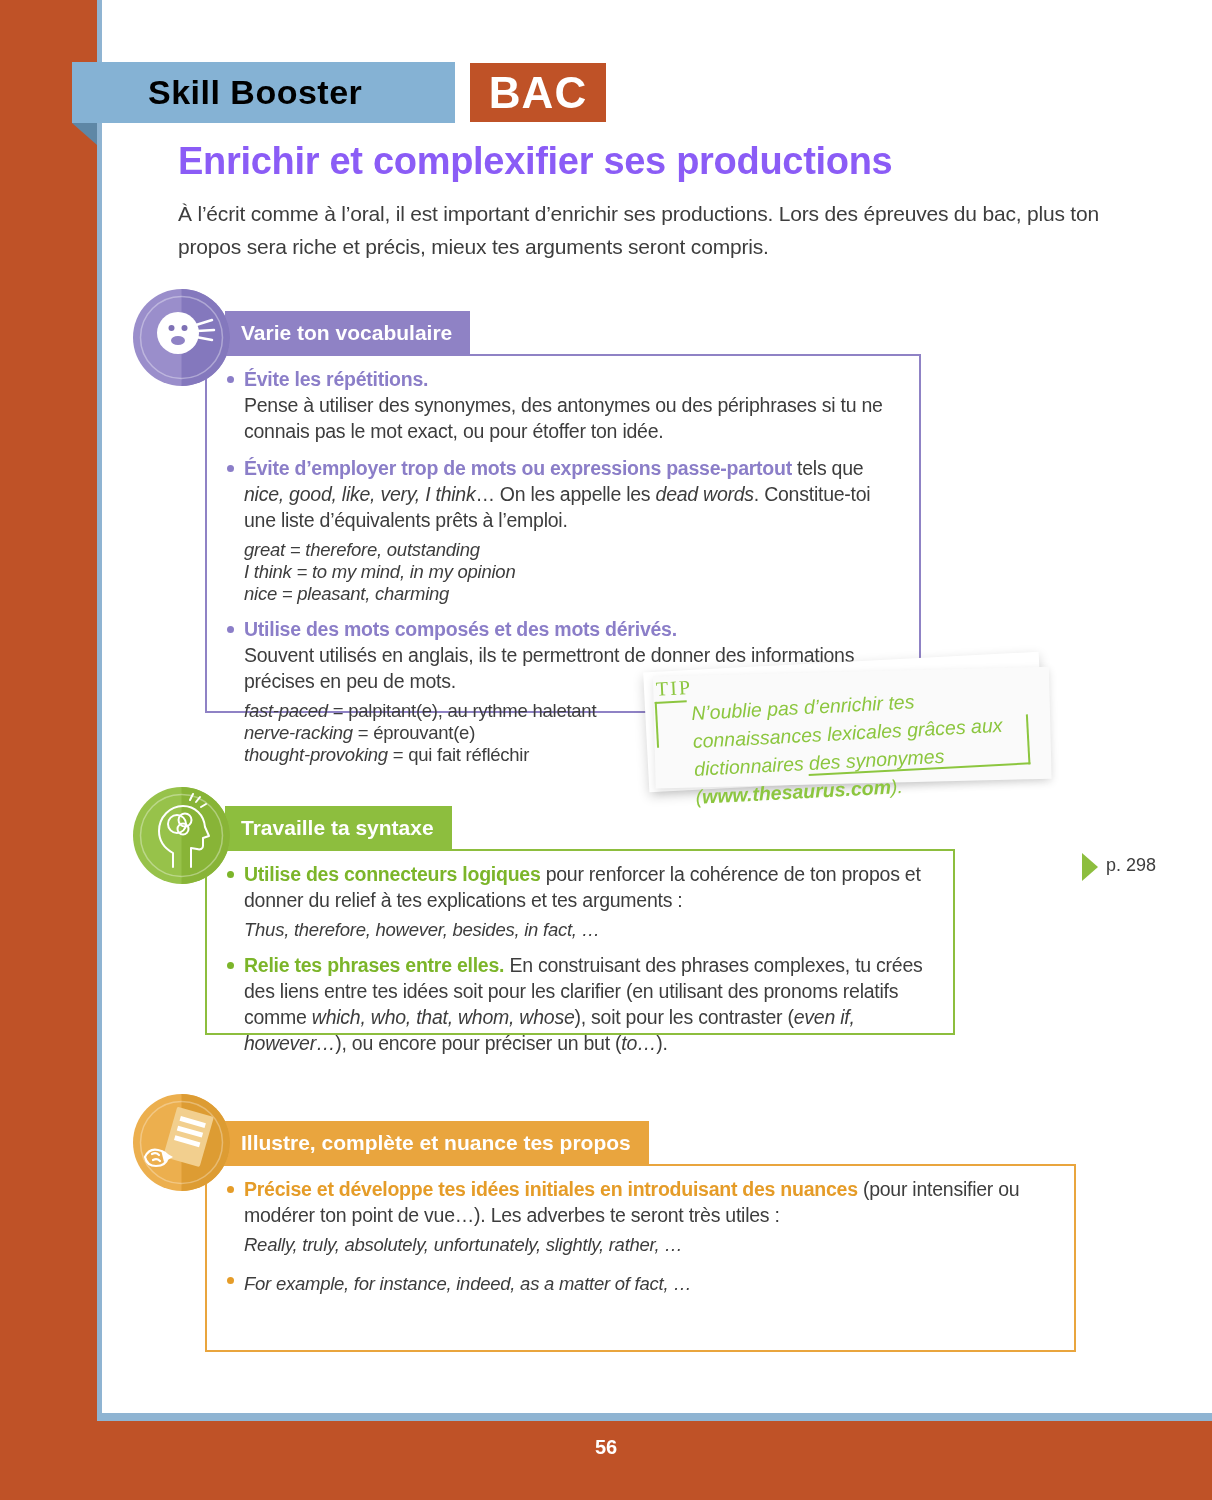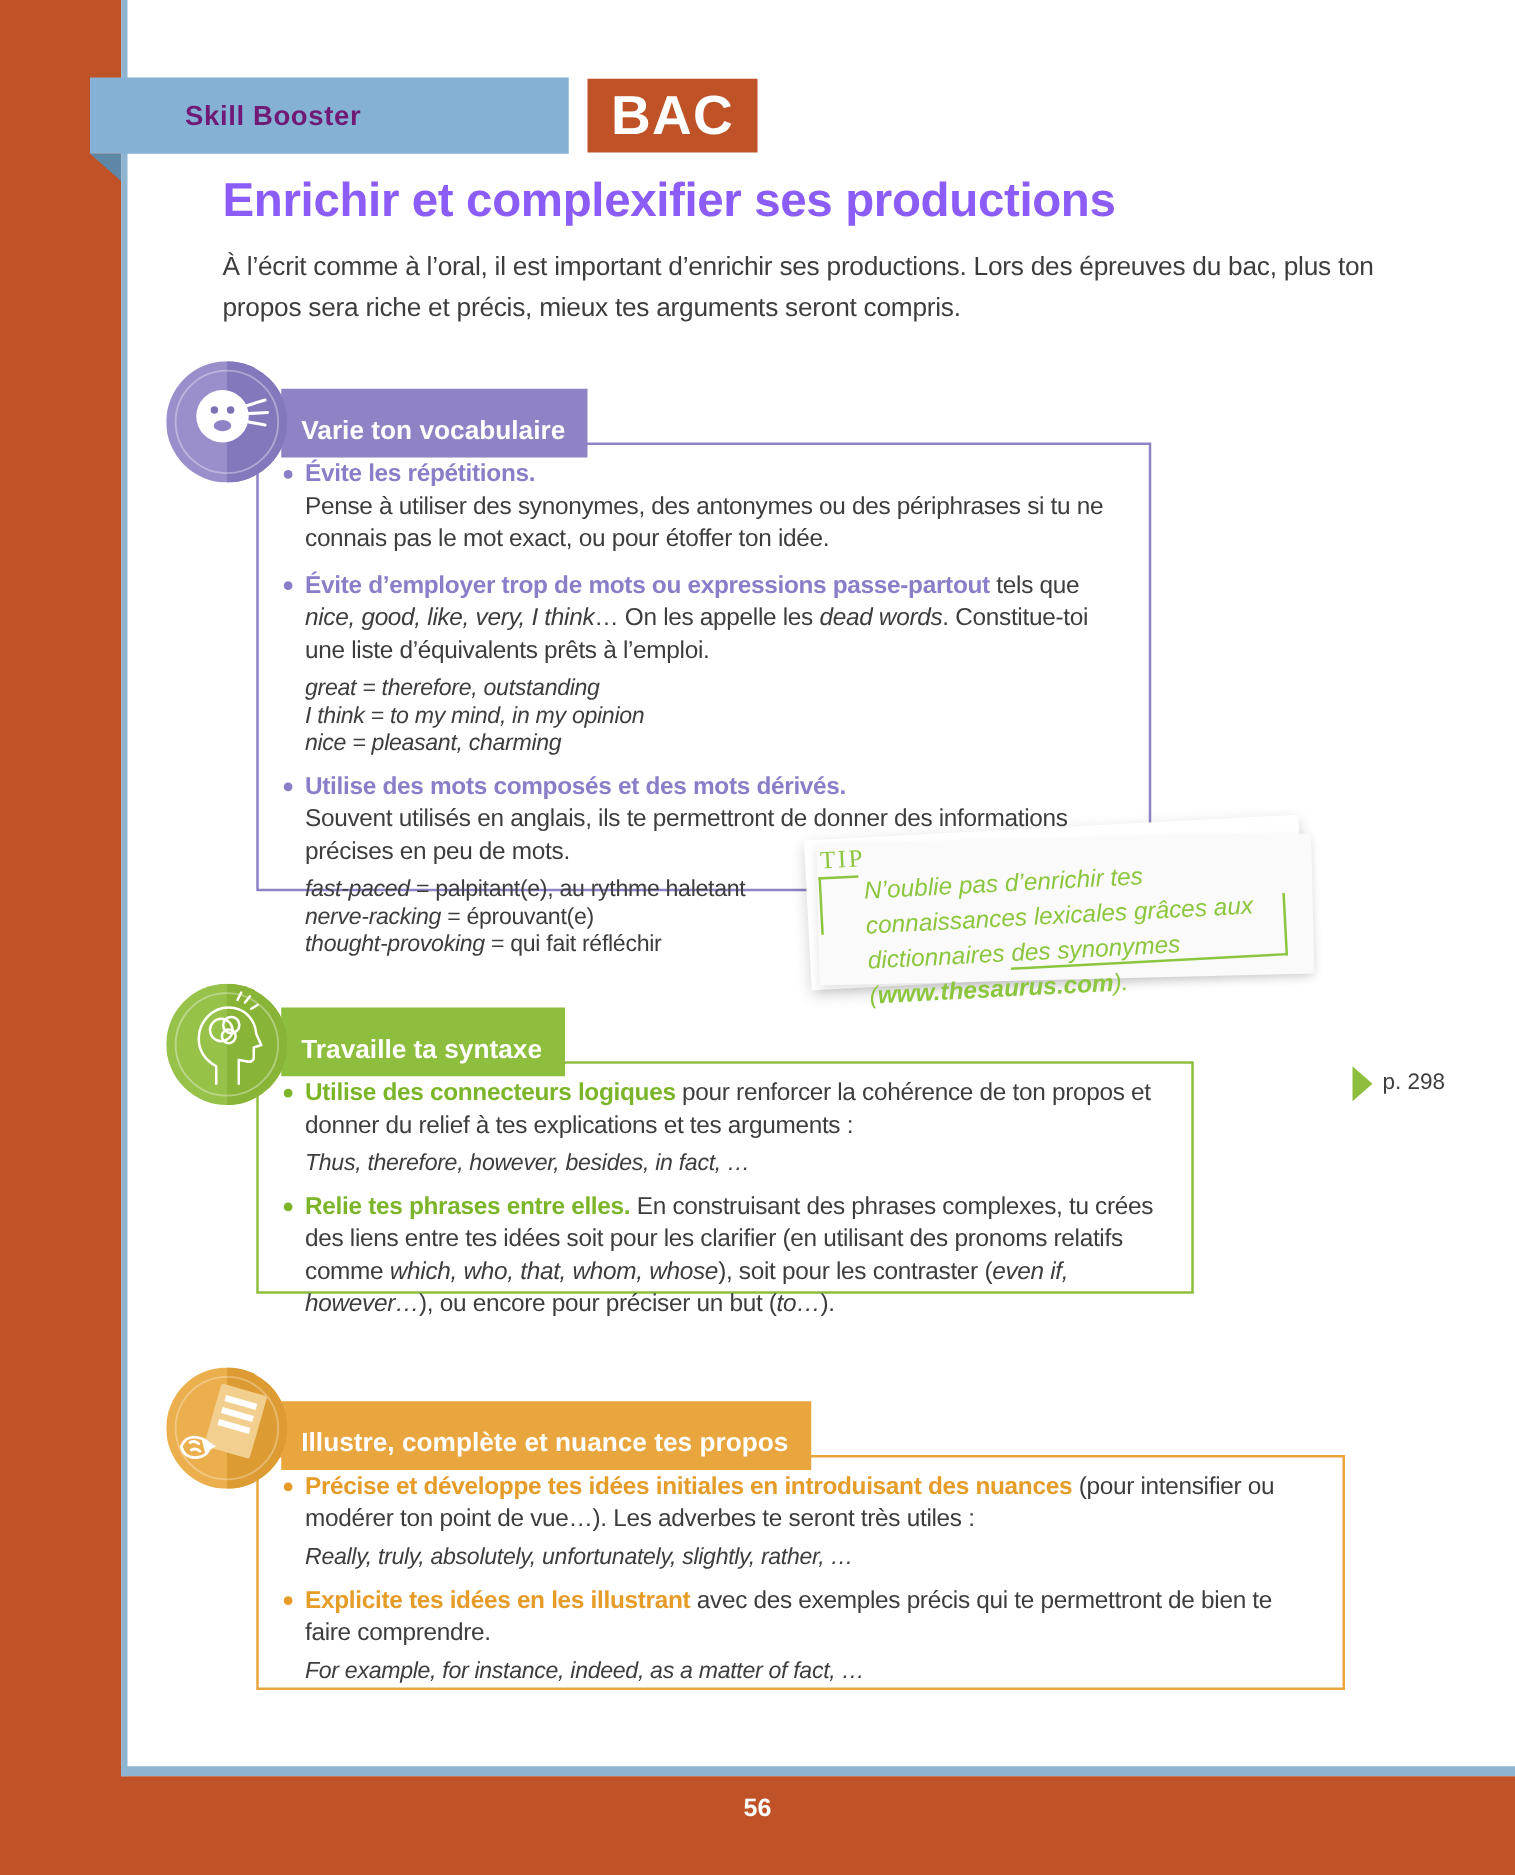--- a/index.html
+++ b/index.html
@@ -10,35 +10,35 @@
   .left-strip{position:absolute;left:0;top:0;width:97px;height:1500px;background:#bf5227;}
   .edge-v{position:absolute;left:97px;top:0;width:5px;height:1421px;background:#8fb4d2;z-index:1;}
   .edge-h{position:absolute;left:97px;top:1413px;width:1115px;height:8px;background:#8fb4d2;}
   .footer{position:absolute;left:0;top:1421px;width:1212px;height:79px;background:#bf5227;}
   .footer-num{position:absolute;left:0;top:1436px;width:1212px;text-align:center;
               color:#fff;font-size:20px;font-weight:700;}
 
   
   .banner{position:absolute;left:72px;top:62px;width:383px;height:61px;background:#85b2d4;
           display:flex;align-items:center;z-index:3;}
-  .banner span{color:#701a75;font-size:22px;font-weight:700;margin-left:76px;letter-spacing:.5px;}
+  .banner span{color:#000000;font-size:34px;font-weight:700;margin-left:76px;letter-spacing:.5px;}
   .banner-fold{position:absolute;left:72px;top:123px;width:25px;height:22px;background:#5e87a6;
                clip-path:polygon(0 0,100% 0,100% 100%);z-index:2;}
   .bac{position:absolute;left:470px;top:63px;width:136px;height:59px;background:#bf5227;
        color:#fff;font-size:44px;font-weight:800;display:flex;align-items:center;justify-content:center;
        letter-spacing:1px;z-index:3;}
 
   .title{position:absolute;left:178px;top:140px;font-size:38px;font-weight:700;color:#8b5cf6;
          letter-spacing:-.3px;white-space:nowrap;}
   .intro{position:absolute;left:178px;top:197px;width:960px;font-size:21px;line-height:33px;
          letter-spacing:-.2px;color:#3d3d3d;}
 
   
   .sec-icon{position:absolute;width:97px;height:97px;z-index:4;}
-  .sec-band{position:absolute;height:43px;line-height:43px;padding:12px 18px 0 16px;white-space:nowrap;
+  .sec-band{position:absolute;height:43px;line-height:43px;padding:0 18px 0 16px;white-space:nowrap;
             color:#fff;font-size:21px;font-weight:700;z-index:3;}
   .sec-box{position:absolute;border:2px solid;box-sizing:border-box;padding:10px 24px 0 20px;z-index:1;}
 
   .purple .sec-band{background:#8f82c5;}
   .purple .sec-box{border-color:#8f82c5;}
   .purple{--lead:#8b7ec8;}
   .green .sec-band{background:#8dbe3e;}
   .green .sec-box{border-color:#8dbe3e;}
   .green{--lead:#7cb52a;}
   .orange .sec-band{background:#e9a53e;}
@@ -215,21 +215,20 @@
         <div class="btext">
           <div><span class="seg lead">Précise et développe tes idées initiales en introduisant des nuances</span><span class="seg plain"> (pour intensifier ou modérer ton point de vue…). Les adverbes te seront très utiles :</span></div>
           <div class="examples">
             <div><span class="seg italic">Really, truly, absolutely, unfortunately, slightly, rather, …</span></div>
           </div>
         </div>
       </div>
       <div class="bullet">
         <span class="dot"></span>
         <div class="btext">
-          <div><span class="seg lead">Explicite tes idées en les illustrant</span><span class="seg plain"> avec des exemples précis qui te permettront de bien te faire comprendre.</span></div>
           <div class="examples">
             <div><span class="seg italic">For example, for instance, indeed, as a matter of fact, …</span></div>
           </div>
         </div>
       </div>
     </div>
   </div>
 
 </div>
 

